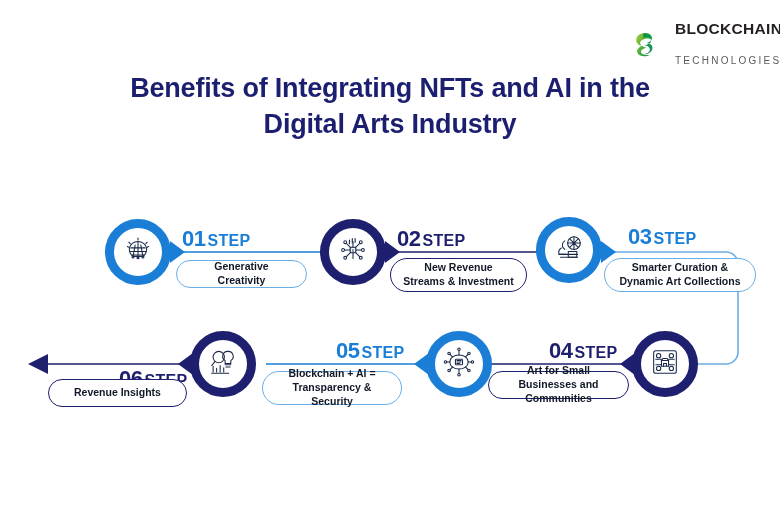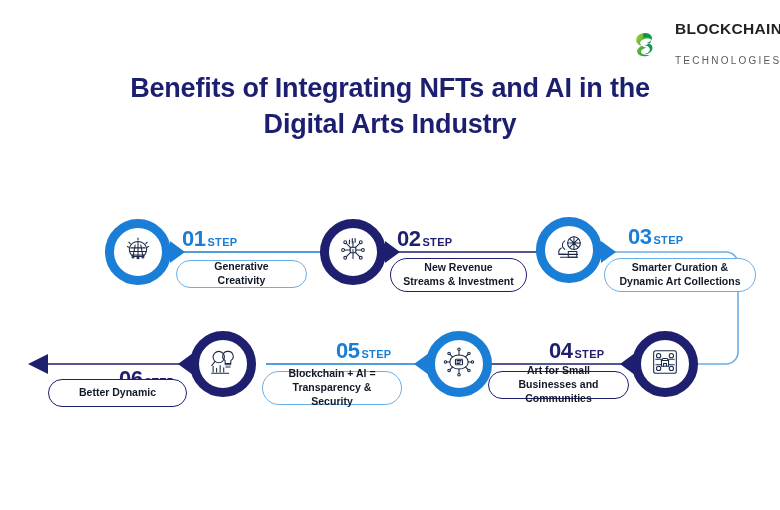--- a/index.html
+++ b/index.html
@@ -41,21 +41,21 @@
 
   
   .ptr { position: absolute; width: 0; height: 0; z-index: 3; }
   .ptr.blue-r { border-top: 11px solid transparent; border-bottom: 11px solid transparent; border-left: 15px solid #1a7ed6; }
   .ptr.navy-r { border-top: 11px solid transparent; border-bottom: 11px solid transparent; border-left: 15px solid #1e1f6e; }
   .ptr.blue-l { border-top: 11px solid transparent; border-bottom: 11px solid transparent; border-right: 15px solid #1a7ed6; }
   .ptr.navy-l { border-top: 11px solid transparent; border-bottom: 11px solid transparent; border-right: 15px solid #1e1f6e; }
 
   .steplbl { position: absolute; white-space: nowrap; z-index: 5; }
   .steplbl .num { font-size: 22px; font-weight: 700; letter-spacing: -.5px; }
-  .steplbl .wd  { font-size: 11px; font-weight: 700; letter-spacing: .3px; margin-left: 2px; }
+  .steplbl .wd  { font-size: 16px; font-weight: 700; letter-spacing: .3px; margin-left: 2px; }
   .steplbl.blue .num, .steplbl.blue .wd { color: #1a7ed6; }
   .steplbl.navy .num, .steplbl.navy .wd { color: #1e1f6e; }
 
   .pill {
     position: absolute; background: #fff; border-radius: 22px;
     display: flex; align-items: center; justify-content: center; text-align: center;
     font-size: 10.5px; font-weight: 600; color: #111827; line-height: 1.33;
     padding: 5px 12px; z-index: 5;
   }
   .pill.blue { border: 1.4px solid #6aaee6; }
@@ -232,16 +232,16 @@
           <path d="M27 28h8M28 31h6"></path>
           <path d="M10 38V30M15 38v-5M20 38v-9M25 38v-6"></path>
           <path d="M8 40h24"></path>
         </svg>
       </span>
     </div>
     <div class="ptr navy-l" style="left:178px; top:353px;"></div>
     <div class="steplbl navy" style="left:119px; top:338px;margin-top:28px;">
       <span class="num">06</span><span class="wd">STEP</span>
     </div>
-    <div class="pill navy" style="left:48px; top:379px; width:139px; height:28px;">Better Dynamic</div>
+    <div class="pill navy" style="left:48px; top:379px; width:139px; height:28px;">Revenue Insights</div>
   </div>
 
 </div>
 
 </body></html>

